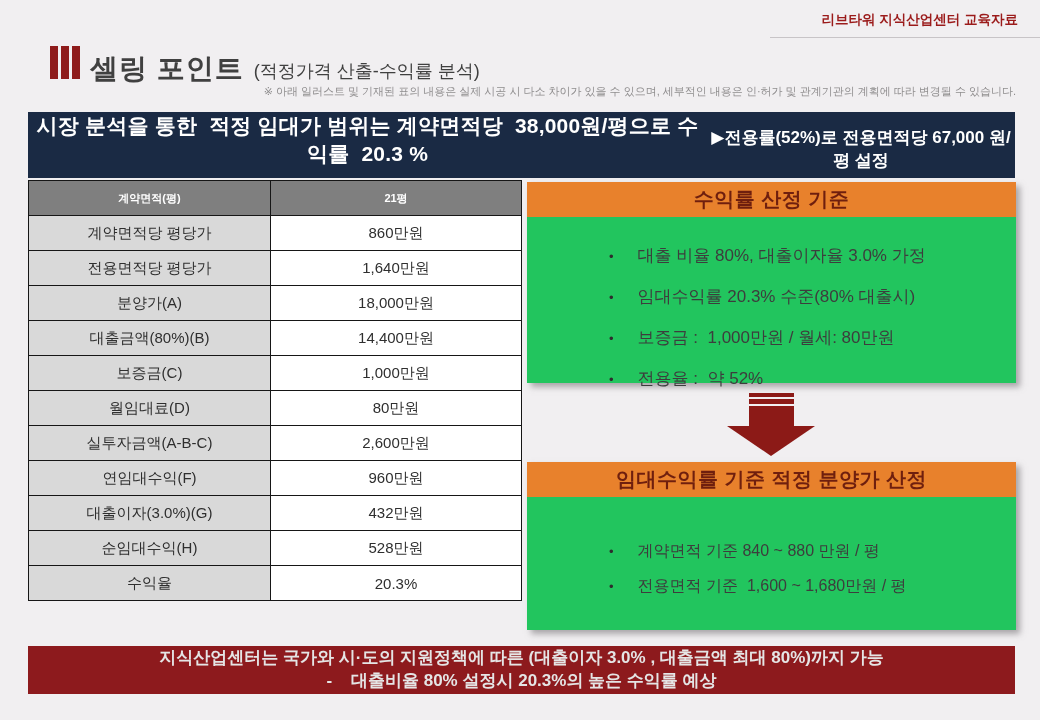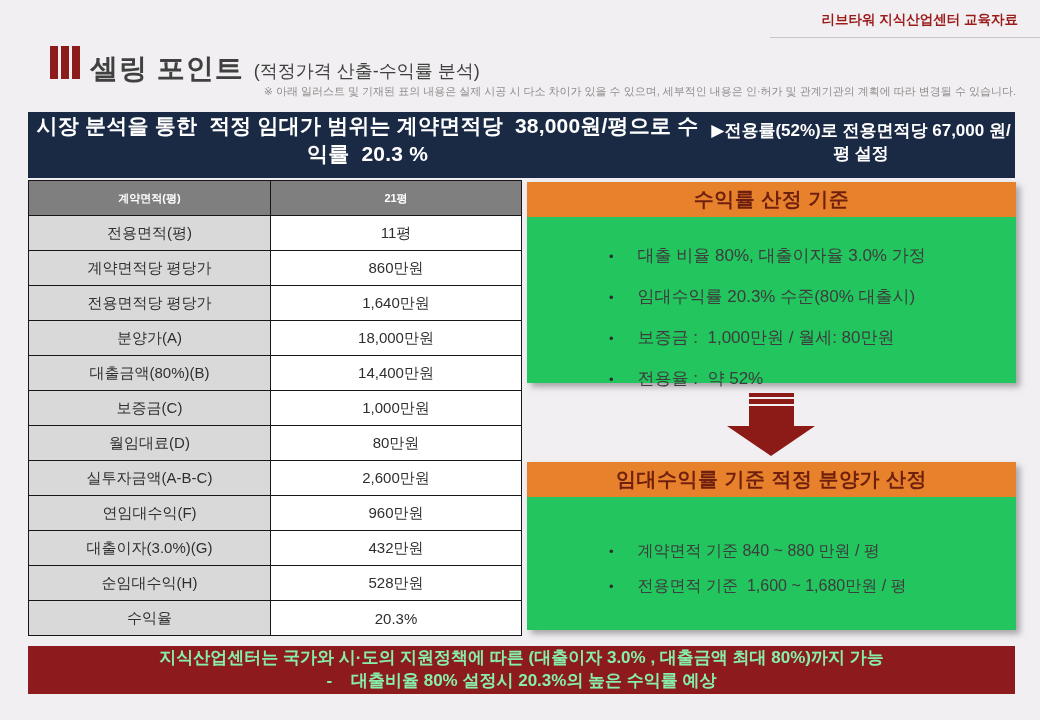--- a/index.html
+++ b/index.html
@@ -16,21 +16,21 @@
   .title-row { position:absolute; left:50px; top:46px; display:flex; align-items:flex-end; gap:10px; }
   .title-bars { display:inline-flex; gap:3px; margin-bottom:4px; }
   .title-bars i { display:block; width:8px; height:33px; background:#8e1b1b; }
   .title { font-size:28px; font-weight:700; color:#404040; letter-spacing:1px; line-height:1; }
   .subtitle { font-size:18px; color:#404040; line-height:1; padding-bottom:3px; }
   .disclaimer { position:absolute; top:84px; right:24px; font-size:11px; color:#8f8d8e; }
   
   .navy-banner { position:absolute; left:28px; top:112px; width:987px; height:66px; background:#1a2a44;
     color:#fff; text-align:center; display:flex; justify-content:center; }
   .navy-line1 { font-size:21px; font-weight:700; white-space:pre-wrap; letter-spacing:.2px; }
-  .navy-line2 { font-size:17px; font-weight:700; margin-top:7px; white-space:pre-wrap; }
+  .navy-line2 { font-size:17px; font-weight:700; margin-top:14px; white-space:pre-wrap; }
   
   .metrics-table { position:absolute; left:28px; top:180px; width:494px; border-collapse:collapse; table-layout:fixed; }
   .metrics-table th, .metrics-table td { border:1.5px solid #161616; height:35px; text-align:center; vertical-align:middle; }
   .metrics-table th:first-child, .metrics-table td.label { width:242px; }
   .metrics-table th { background:#7f7f7f; color:#fff; font-size:11px; font-weight:700; }
   .metrics-table td.label { background:#d9d9d9; color:#2f2f2f; font-size:15px; }
   .metrics-table td.value { background:#ffffff; color:#2f2f2f; font-size:15px; }
   
   .panel { position:absolute; left:527px; width:489px; background:#22c55e; box-shadow:4px 4px 6px rgba(110,105,110,.55); }
   .panel1 { top:182px; height:201px; }
@@ -47,21 +47,21 @@
   .p-text { white-space:pre-wrap; }
   
   .down-arrow { position:absolute; left:726px; top:393px; width:90px; display:flex; flex-direction:column; align-items:center; }
   .down-arrow .stripe { width:45px; background:#8c1a17; margin-bottom:2px; }
   .down-arrow .s1 { height:4px; }
   .down-arrow .s2 { height:5px; }
   .down-arrow .shaft { width:45px; height:20px; background:#8c1a17; }
   .down-arrow .head { width:0; height:0; border-left:44px solid transparent; border-right:44px solid transparent; border-top:30px solid #8c1a17; }
   
   .footer-banner { position:absolute; left:28px; top:646px; width:987px; height:48px; background:#8d1a1d;
-    color:#86efac; text-align:center; display:flex; flex-direction:column; justify-content:center; }
+    color:#e5e5e5; text-align:center; display:flex; flex-direction:column; justify-content:center; }
   .footer-line { font-size:17px; font-weight:700; white-space:pre-wrap; line-height:1.35; }
 </style>
 </head>
 <body>
 
 <div class="slide">
 
   <div class="brand">리브타워 지식산업센터 교육자료</div>
   <div class="brand-divider"></div>
 
@@ -80,24 +80,20 @@
   <div class="navy-banner">
     <div class="navy-line1">시장 분석을 통한  적정 임대가 범위는 계약면적당  38,000원/평으로 수익률  20.3 %</div>
     <div class="navy-line2">▶전용률(52%)로 전용면적당 67,000 원/평 설정</div>
   </div>
 
   <table class="metrics-table">
     <tbody>
         <tr>
       <th>계약면적(평)</th>
       <th>21평</th>
-    </tr>
-    <tr>
-      <td class="label">전용면적(평)</td>
-      <td class="value">11평</td>
     </tr>
     <tr>
       <td class="label">계약면적당 평당가</td>
       <td class="value">860만원</td>
     </tr>
     <tr>
       <td class="label">전용면적당 평당가</td>
       <td class="value">1,640만원</td>
     </tr>
     <tr>

